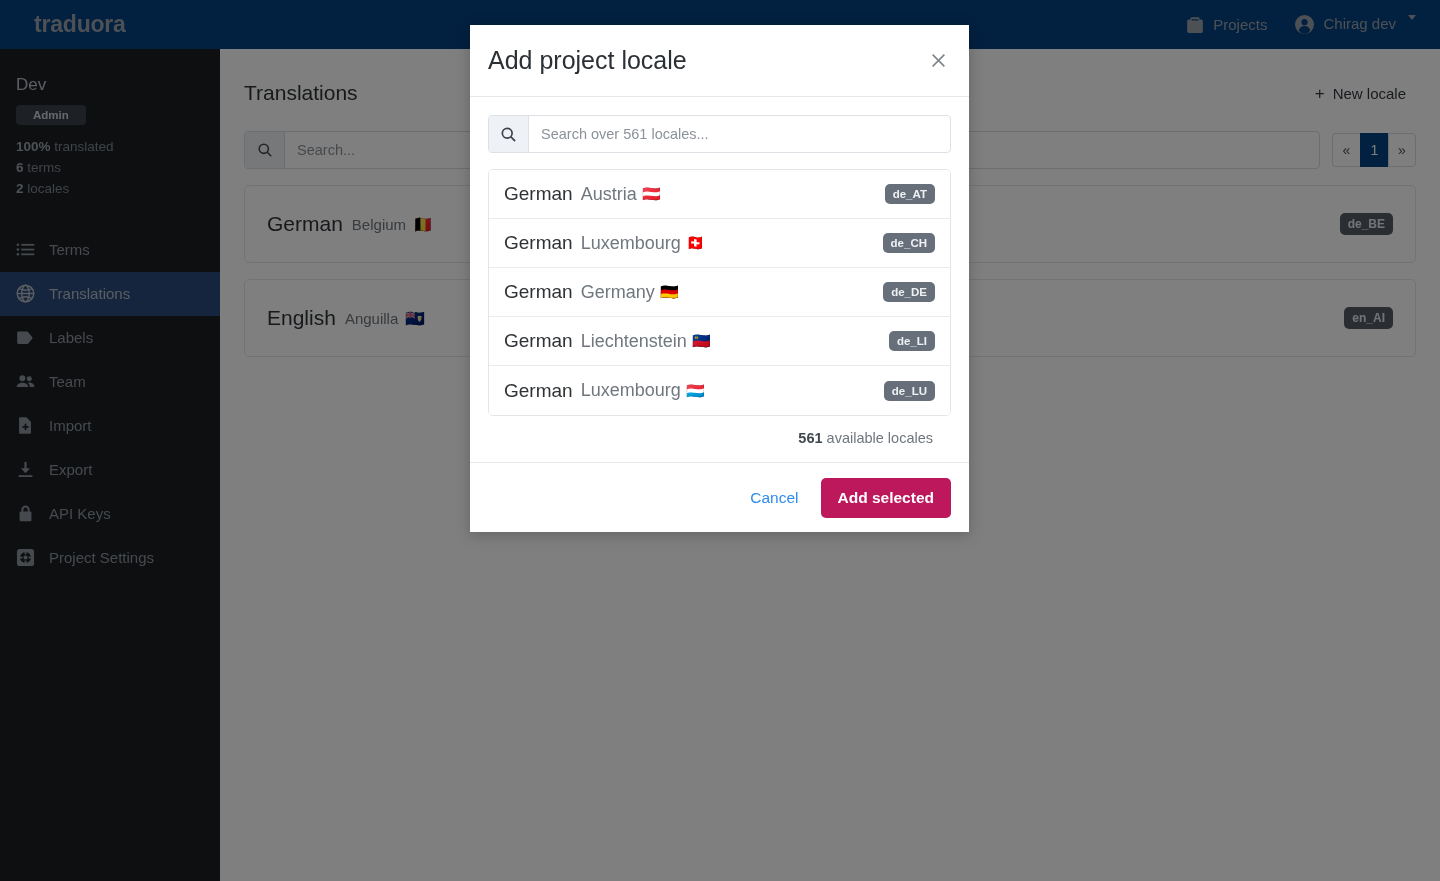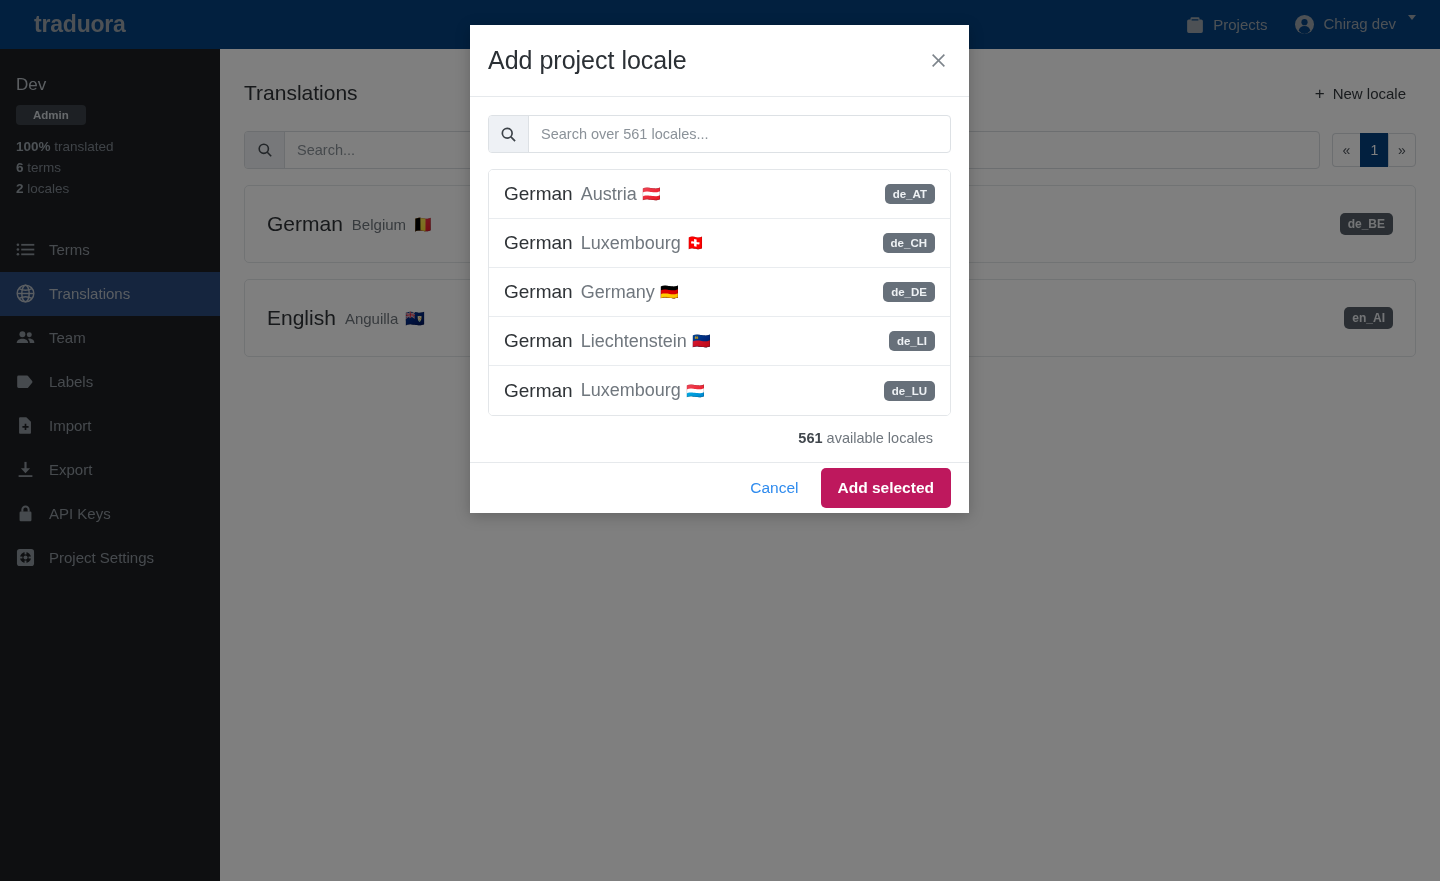--- a/index.html
+++ b/index.html
@@ -173,21 +173,21 @@
     font-size: 11.5px; font-weight: 700;
     padding: 4px 8px; border-radius: 5px;
   }
   .avail {
     text-align: right; font-size: 14.5px; color: #6f767d;
     padding: 14px 18px 16px 18px;
   }
   .avail b { color: #41474d; font-weight: 700; }
   .modal-foot {
     border-top: 1px solid #e6e9ec;
-    height: 51px; display: flex; align-items: center; justify-content: flex-end;
+    height: 70px; display: flex; align-items: center; justify-content: flex-end;
     gap: 16px; padding: 0 18px;
   }
   .btn-cancel {
     background: none; border: 0; cursor: pointer;
     color: #2f8bee; font-size: 15.5px;
     font-family: "Liberation Sans", sans-serif;
     padding: 8px 6px;
   }
   .btn-add {
     background: #be185d; border: 0; cursor: pointer;
@@ -267,36 +267,36 @@
             <line x1="1.1" y1="8" x2="14.9" y2="8"></line>
             <path d="M2.6 3.9a12 12 0 0 0 10.8 0M2.6 12.1a12 12 0 0 1 10.8 0"></path>
           </svg>
         </span>
         <span>Translations</span>
       </div>
 
       <div class="side-item">
         <span>
           <svg width="19" height="19" viewBox="0 0 16 16" fill="#8d949c">
+            <path d="M1 4.2A1.2 1.2 0 0 1 2.2 3h7.1c.4 0 .8.2 1 .5l3.3 4a1.2 1.2 0 0 1 0 1.5l-3.3 4c-.2.3-.6.5-1 .5H2.2A1.2 1.2 0 0 1 1 12.3V4.2z"></path>
+          </svg>
+        </span>
+        <span>Labels</span>
+      </div>
+
+      <div class="side-item">
+        <span>
+          <svg width="19" height="19" viewBox="0 0 16 16" fill="#8d949c">
             <circle cx="5.4" cy="5.3" r="2.5"></circle>
               <circle cx="11.2" cy="5.6" r="2.1"></circle>
             <path d="M0.6 12.6c0-2.3 2.1-3.6 4.8-3.6s4.8 1.3 4.8 3.6H0.6z"></path>
             <path d="M11 8.9c2.3.1 4.4 1.2 4.4 3.2v.5h-3.8c0-1.4-.5-2.6-1.5-3.4.3-.2.6-.3.9-.3z"></path>
           </svg>
         </span>
         <span>Team</span>
-      </div>
-
-      <div class="side-item">
-        <span>
-          <svg width="19" height="19" viewBox="0 0 16 16" fill="#8d949c">
-            <path d="M1 4.2A1.2 1.2 0 0 1 2.2 3h7.1c.4 0 .8.2 1 .5l3.3 4a1.2 1.2 0 0 1 0 1.5l-3.3 4c-.2.3-.6.5-1 .5H2.2A1.2 1.2 0 0 1 1 12.3V4.2z"></path>
-          </svg>
-        </span>
-        <span>Labels</span>
       </div>
 
       <div class="side-item">
         <span>
           <svg width="19" height="19" viewBox="0 0 16 16" fill="#8d949c">
             <path d="M3.4 1h5.3l3.9 3.9v9.3a.8.8 0 0 1-.8.8H3.4a.8.8 0 0 1-.8-.8V1.8A.8.8 0 0 1 3.4 1z"></path>
             <path d="M7.3 6.6h1.4v1.9h1.9v1.4H8.7v1.9H7.3v-1.9H5.4V8.5h1.9V6.6z" fill="#1c1f23"></path>
           </svg>
         </span>
         <span>Import</span>

